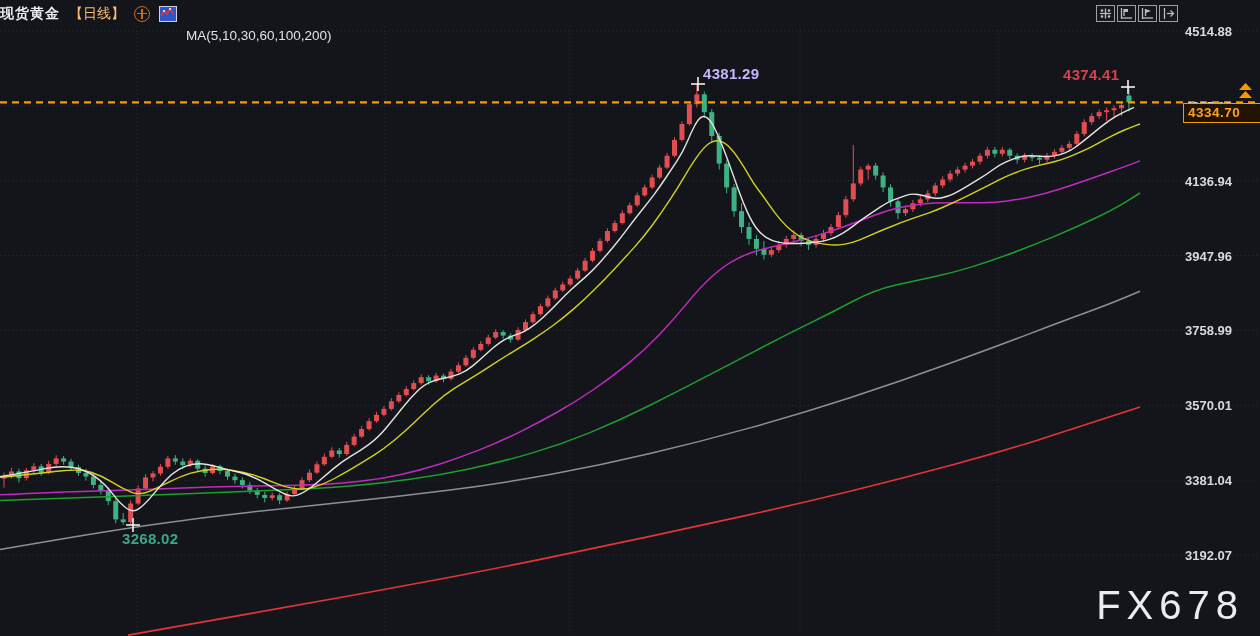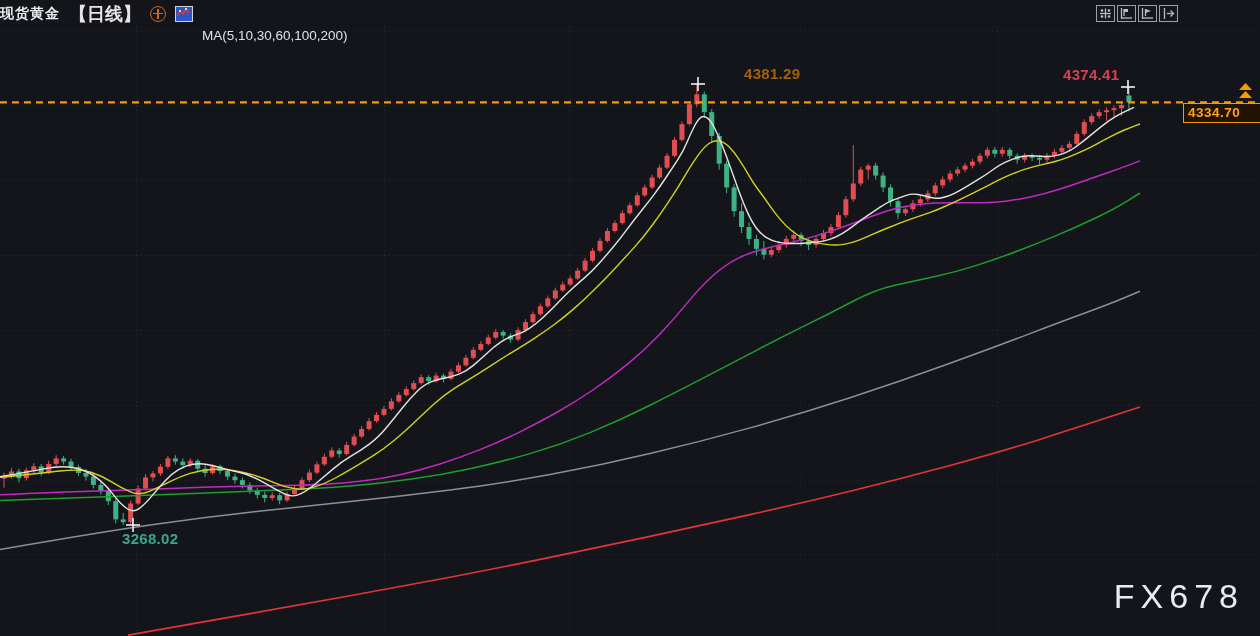--- a/index.html
+++ b/index.html
@@ -3,21 +3,21 @@
 <meta charset="utf-8">
 <style>
   html,body{margin:0;padding:0;background:#0c0d10;}
   .screen{position:relative;width:1260px;height:636px;background:#14151a;overflow:hidden;
           font-family:"Liberation Sans","DejaVu Sans",sans-serif;}
   svg.chart{position:absolute;left:0;top:0;}
   
   .hdr{position:absolute;left:0;top:0;width:1090px;height:27px;display:flex;align-items:center;
        gap:9px;z-index:30;font-size:13.5px;white-space:nowrap;}
   .sym{color:#e9ebee;font-weight:bold;font-size:14px;letter-spacing:1px;}
-  .per{color:#e5e5e5;font-weight:bold;font-size:18px;cursor:pointer;}
+  .per{color:#fdba74;font-weight:normal;font-size:14px;cursor:pointer;}
   .plus-circ{width:14px;height:14px;border:1.4px solid #c96a1a;border-radius:50%;position:relative;cursor:pointer;flex:0 0 auto;}
   .plus-circ:before,.plus-circ:after{content:"";position:absolute;background:#c96a1a;}
   .plus-circ:before{left:50%;top:2px;bottom:2px;width:1.4px;margin-left:-0.7px;}
   .plus-circ:after{top:50%;left:2px;right:2px;height:1.4px;margin-top:-0.7px;}
   .mini-chart{width:16px;height:14px;border:1px solid #cfd4da;background:#2b55c8;position:relative;cursor:pointer;flex:0 0 auto;}
   .ma-set{color:#dfe2e6;margin-top:44px;}
   .ma-vals{display:flex;gap:14px;}
   .ma-vals span{font-weight:500;}
   
   .tools{position:absolute;top:5px;left:1096px;display:flex;gap:2px;z-index:30;}
@@ -26,21 +26,21 @@
   .axis{position:absolute;left:1183px;top:0;width:77px;height:636px;z-index:10;}
   .tick{position:absolute;left:2px;color:#d6dade;font-size:13px;font-weight:600;transform:translateY(-50%);}
   
   .plabel{position:absolute;left:1183px;top:103px;width:79px;height:20px;z-index:20;
           background:#211402;border:1.5px solid #f59b00;box-sizing:border-box;
           color:#ffa01e;font-size:13.5px;font-weight:bold;line-height:17px;padding-left:4px;letter-spacing:0.5px;}
   .parrow{position:absolute;left:1237px;top:83px;z-index:21;}
   
   .ann{position:absolute;font-size:15px;font-weight:bold;letter-spacing:0.3px;z-index:15;}
   
-  .wm{position:absolute;right:16px;bottom:20px;color:#e9edf2;font-size:34px;letter-spacing:6px;z-index:25;margin-left:24px;}
+  .wm{position:absolute;right:16px;bottom:8px;color:#e9edf2;font-size:40px;letter-spacing:6px;z-index:25;margin-left:24px;}
 </style>
 </head>
 <body>
 
 <div class="screen">
 
   <svg class="chart" id="chart" width="1260" height="636" viewBox="0 0 1260 636">
       <g>
         <line x1="0" y1="31" x2="1260" y2="31" stroke="#2c2f36" stroke-width="1" stroke-dasharray="1 3"></line>
         <line x1="0" y1="105.8566861000001" x2="1260" y2="105.8566861000001" stroke="#2c2f36" stroke-width="1" stroke-dasharray="1 3"></line>
@@ -426,29 +426,39 @@
     </div>
     <div class="tbtn">
       <svg width="13" height="11" viewBox="0 0 13 11" stroke="#b7bdc7" stroke-width="1.3" fill="none">
         <line x1="2.5" y1="0" x2="2.5" y2="11"></line>
           <line x1="5" y1="5.5" x2="11" y2="5.5"></line>
         <path d="M8.5,2.5 L11.5,5.5 L8.5,8.5" fill="none"></path>
       </svg>
     </div>
   </div>
 
+  <div class="axis" id="axis">
+      <div class="tick" style="top: 31px;">4514.88</div>
+      <div class="tick" style="top: 105.857px;">4325.91</div>
+      <div class="tick" style="top: 180.713px;">4136.94</div>
+      <div class="tick" style="top: 255.574px;">3947.96</div>
+      <div class="tick" style="top: 330.431px;">3758.99</div>
+      <div class="tick" style="top: 405.291px;">3570.01</div>
+      <div class="tick" style="top: 480.148px;">3381.04</div>
+      <div class="tick" style="top: 555.005px;">3192.07</div>
+    </div>
 
   <div class="plabel">4334.70</div>
   <div class="parrow">
     <svg width="17" height="16" viewBox="0 0 17 16">
       <path d="M8.5,0 L15,7 L2,7 Z" fill="#f59b00"></path>
       <path d="M8.5,8 L15,15 L2,15 Z" fill="#f59b00"></path>
     </svg>
   </div>
 
   <div id="anns">
-      <div class="ann" style="left: 703px; top: 65px; color: #a16207; margin-left: 41px;">4381.29</div>
+      <div class="ann" style="left: 703px; top: 65px; color: #c4b5fd;">4381.29</div>
       <div class="ann" style="left: 1063px; top: 66px; color: rgb(212, 66, 78);">4374.41</div>
       <div class="ann" style="left: 122px; top: 530px; color: rgb(58, 167, 140);">3268.02</div>
     </div>
 
   <div class="wm">FX678</div>
 </div>
 
 </body></html>

